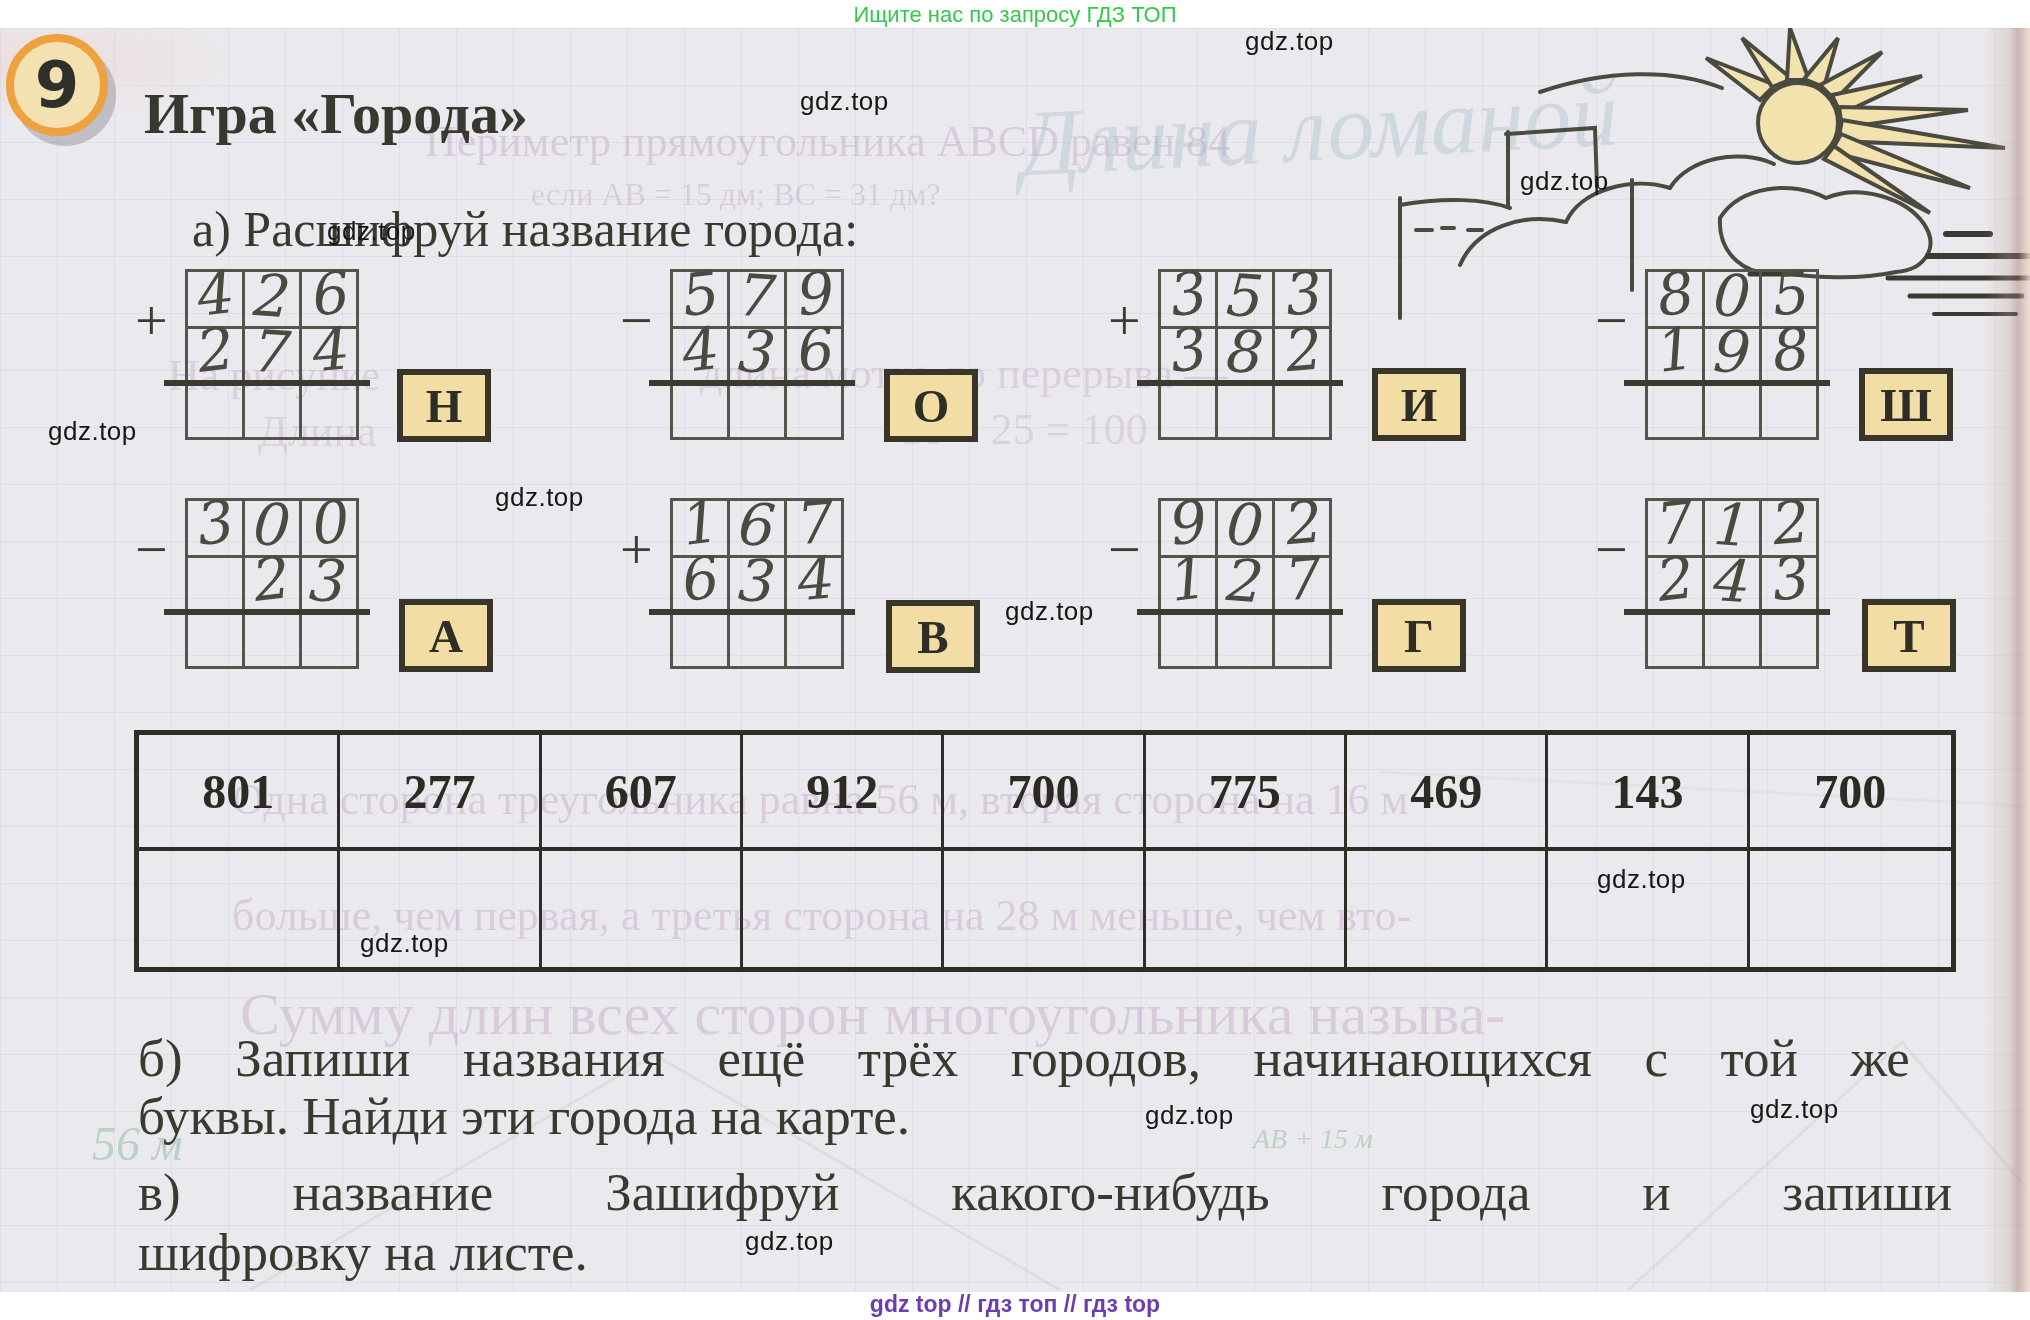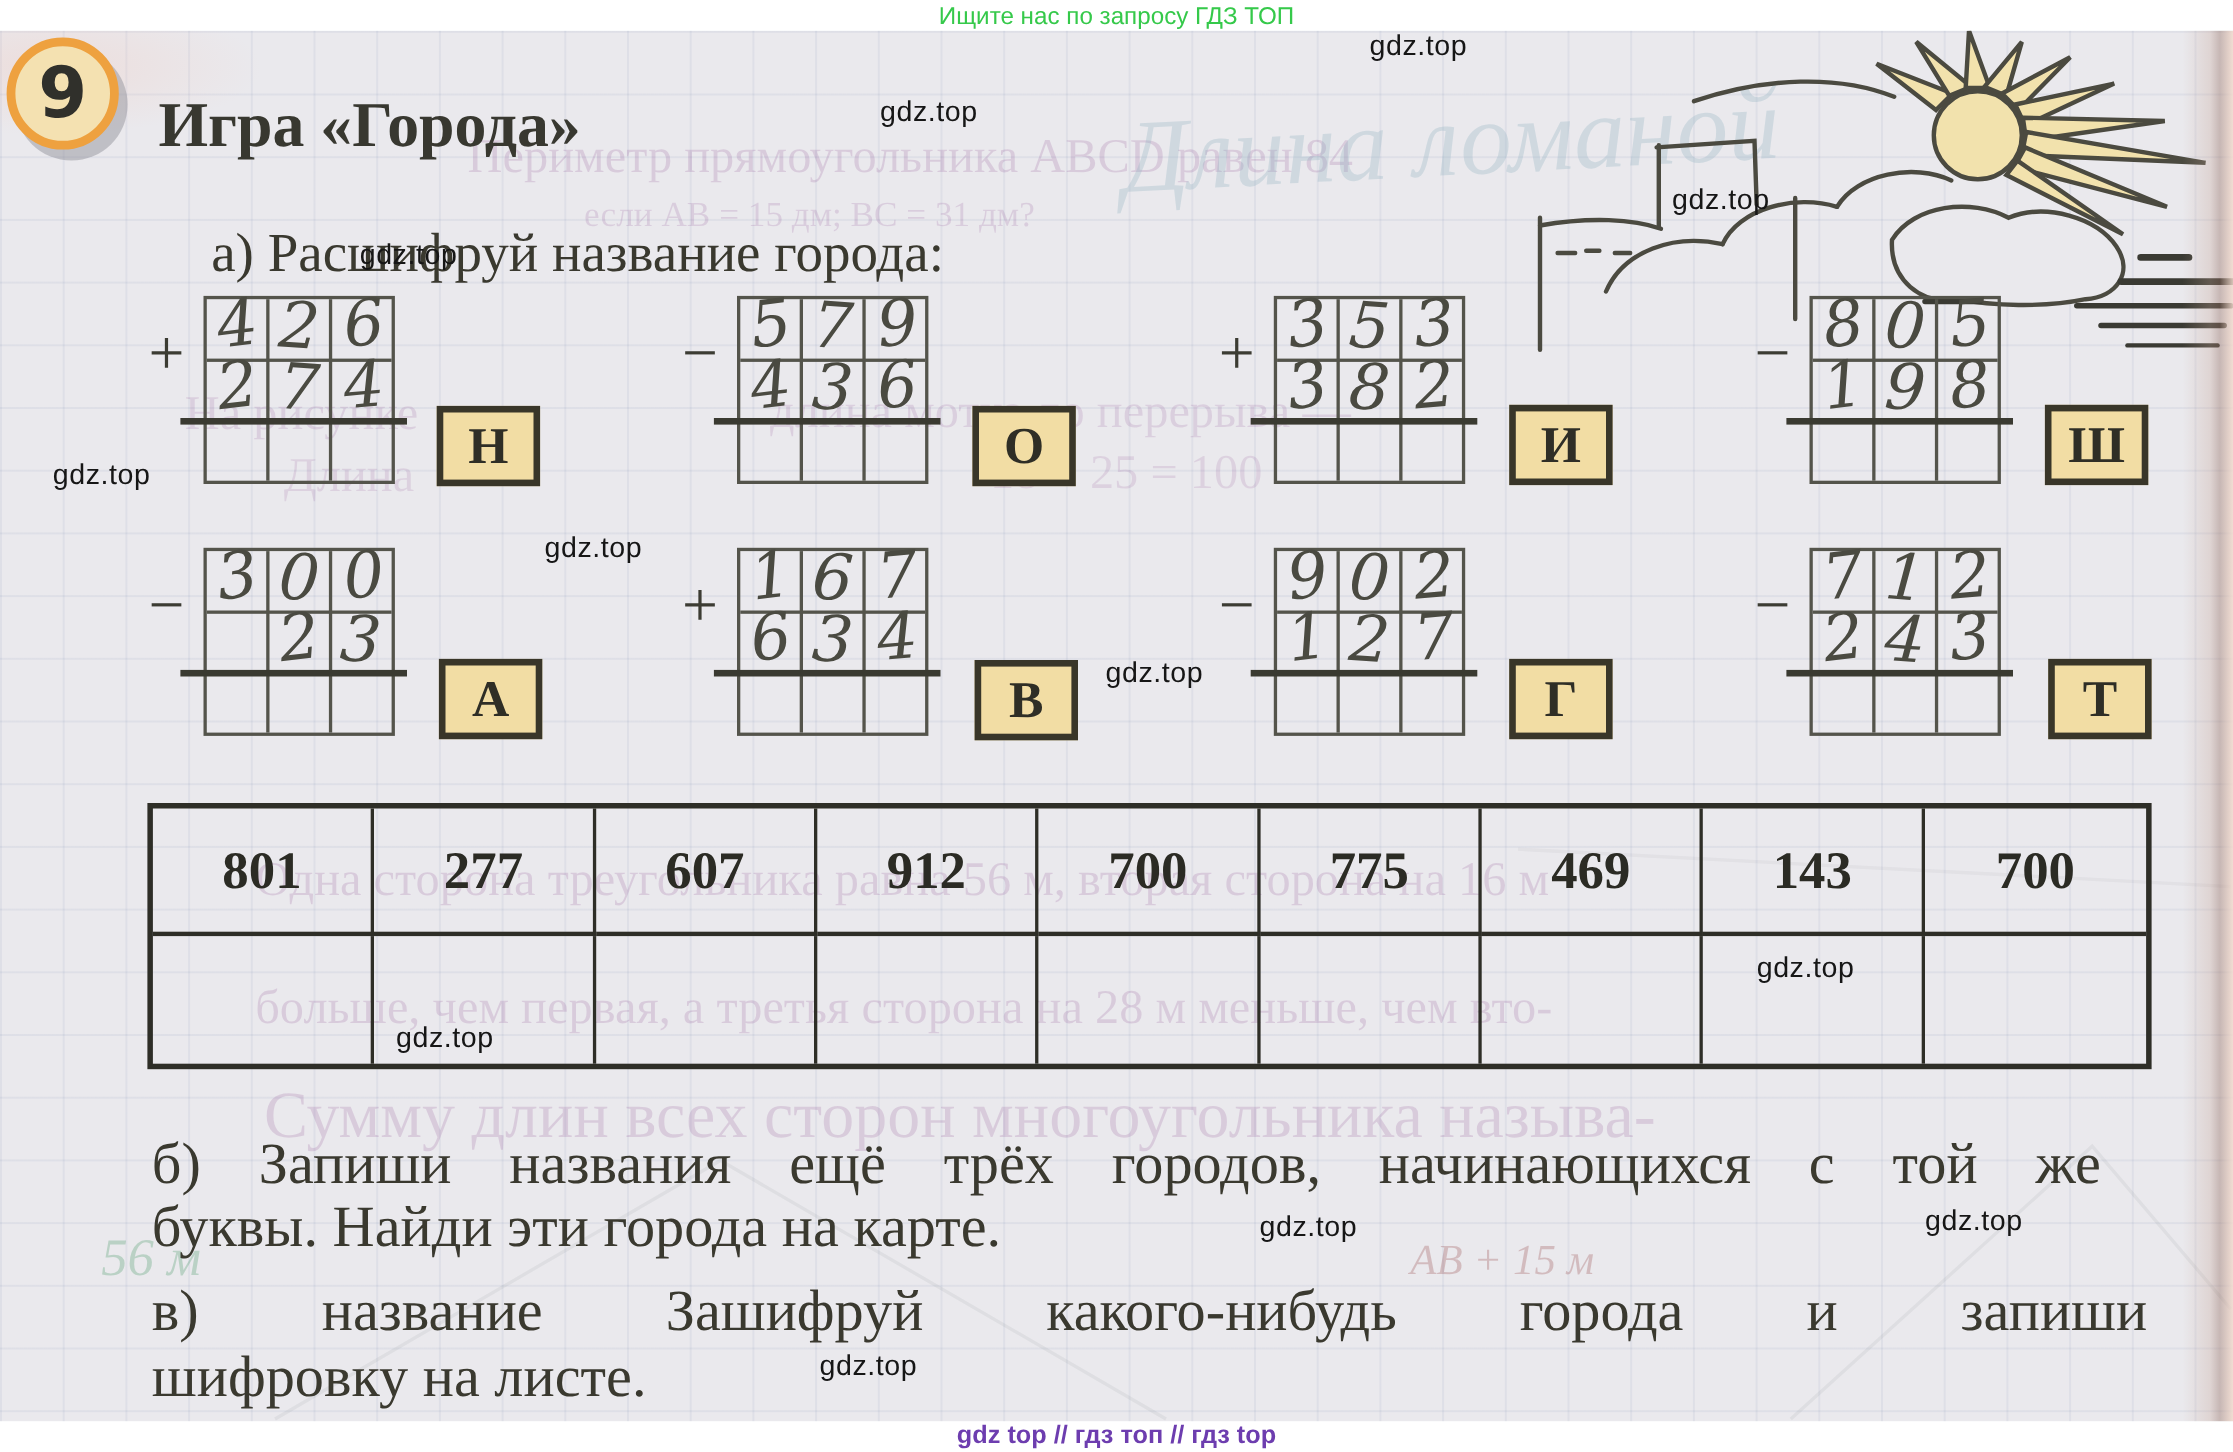--- a/index.html
+++ b/index.html
@@ -95,21 +95,21 @@
   <div class="ghost" style="left:531px;top:176px;font-size:32px;opacity:0.13">если AB = 15 дм; ВС = 31 дм?</div>
   <div class="ghost cursive" style="left:1020px;top:74px;font-size:94px;opacity:0.30;color:#93b4c2;transform:rotate(-3deg)">Длина ломаной</div>
   <div class="ghost" style="left:168px;top:350px;font-size:44px;opacity:0.12">На рисунке</div>
   <div class="ghost" style="left:700px;top:348px;font-size:44px;opacity:0.12">длина мотка до перерыва —</div>
   <div class="ghost" style="left:258px;top:406px;font-size:44px;opacity:0.11">Длина</div>
   <div class="ghost" style="left:900px;top:404px;font-size:44px;opacity:0.11">18 + 25 = 100</div>
   <div class="ghost" style="left:232px;top:774px;font-size:44px;opacity:0.14">Одна сторона треугольника равна 56 м, вторая сторона на 16 м</div>
   <div class="ghost" style="left:232px;top:890px;font-size:44px;opacity:0.14">больше, чем первая, а третья сторона на 28 м меньше, чем вто-</div>
   <div class="ghost" style="left:240px;top:980px;font-size:60px;opacity:0.14">Сумму длин всех сторон многоугольника называ-</div>
   <div class="ghost cursive" style="left:92px;top:1116px;font-size:48px;opacity:0.22;color:#15803d">56 м</div>
-  <div class="ghost cursive" style="left:1282px;top:1123px;font-size:39px;opacity:0.22;color:#7f1d1d">АВ + 15 м</div>
+  <div class="ghost cursive" style="left:1253px;top:1123px;font-size:28px;opacity:0.22;color:#15803d">АВ + 15 м</div>
 
   <svg class="faintlines" width="2030" height="1320" viewBox="0 0 2030 1320">
     <g stroke="#46555a" stroke-width="3" opacity="0.07" fill="none">
       <path d="M250,1290 L655,1055 L1060,1290"></path>
       <path d="M1628,1290 L1902,1042 L2028,1190"></path>
     </g>
     <path d="M1380,772 L2028,806" stroke="#46555a" stroke-width="3" opacity="0.05" fill="none"></path>
   </svg>
 
   <div class="promo">Ищите нас по запросу ГДЗ ТОП</div>

